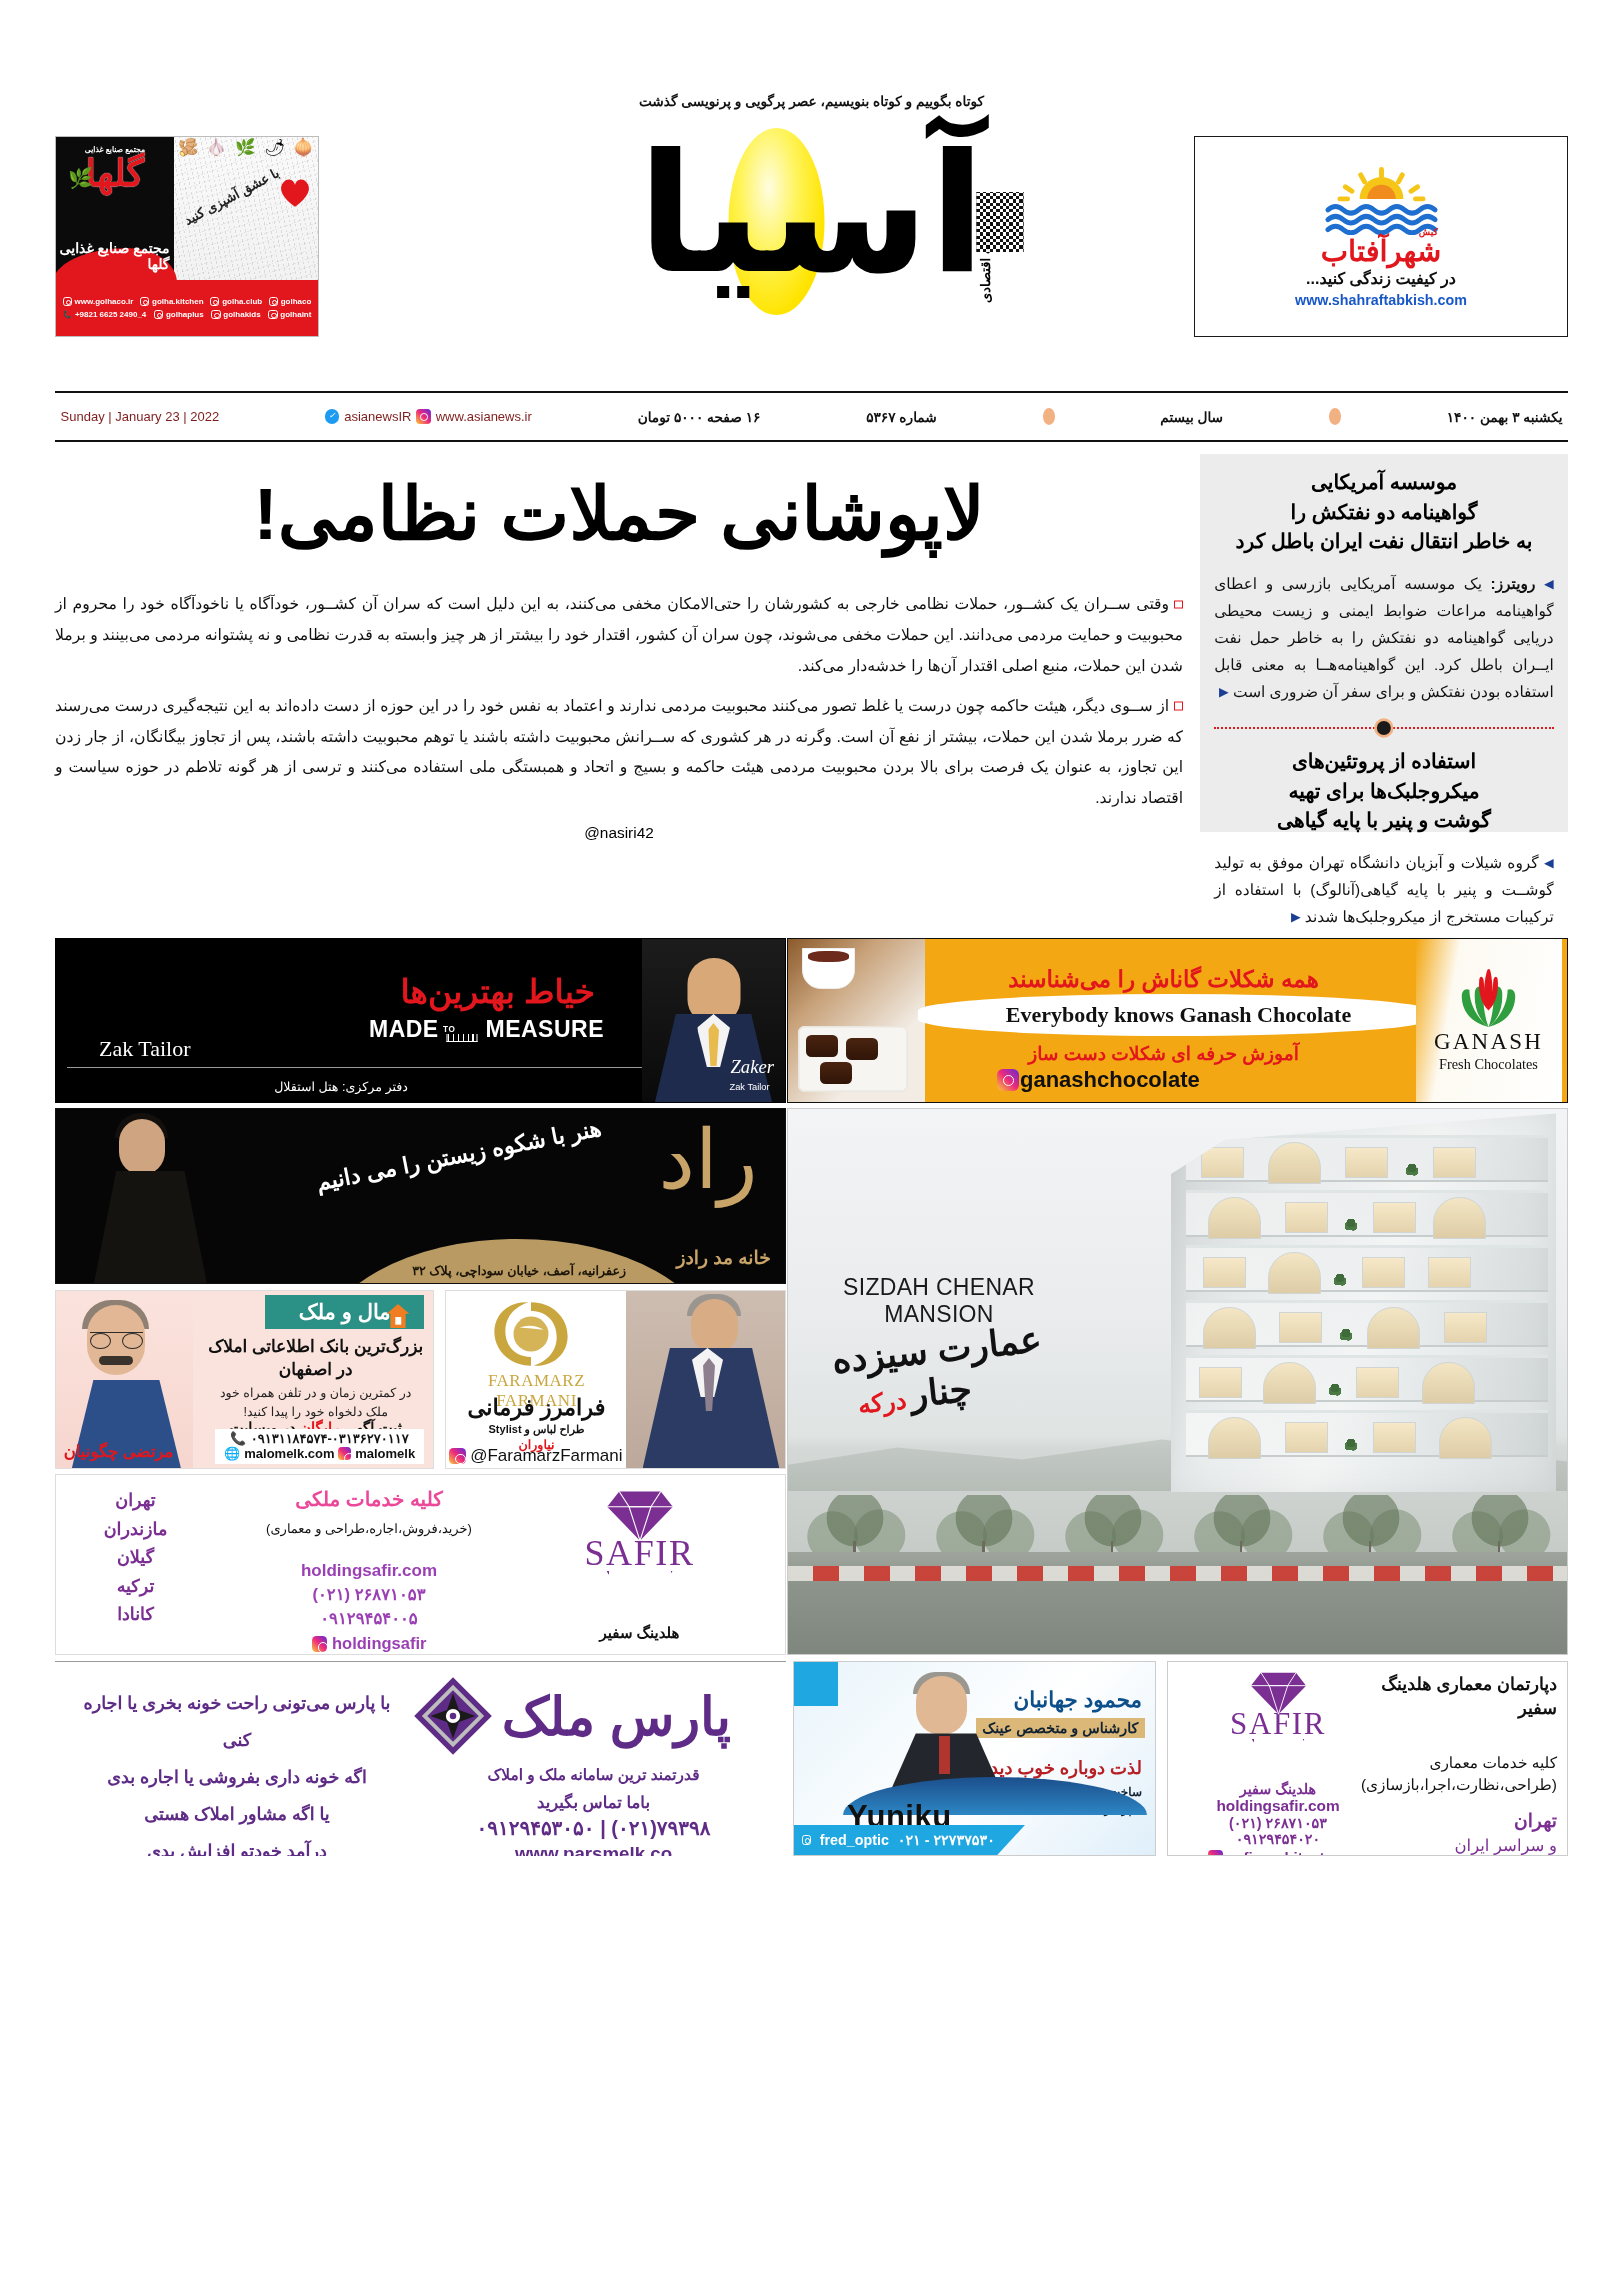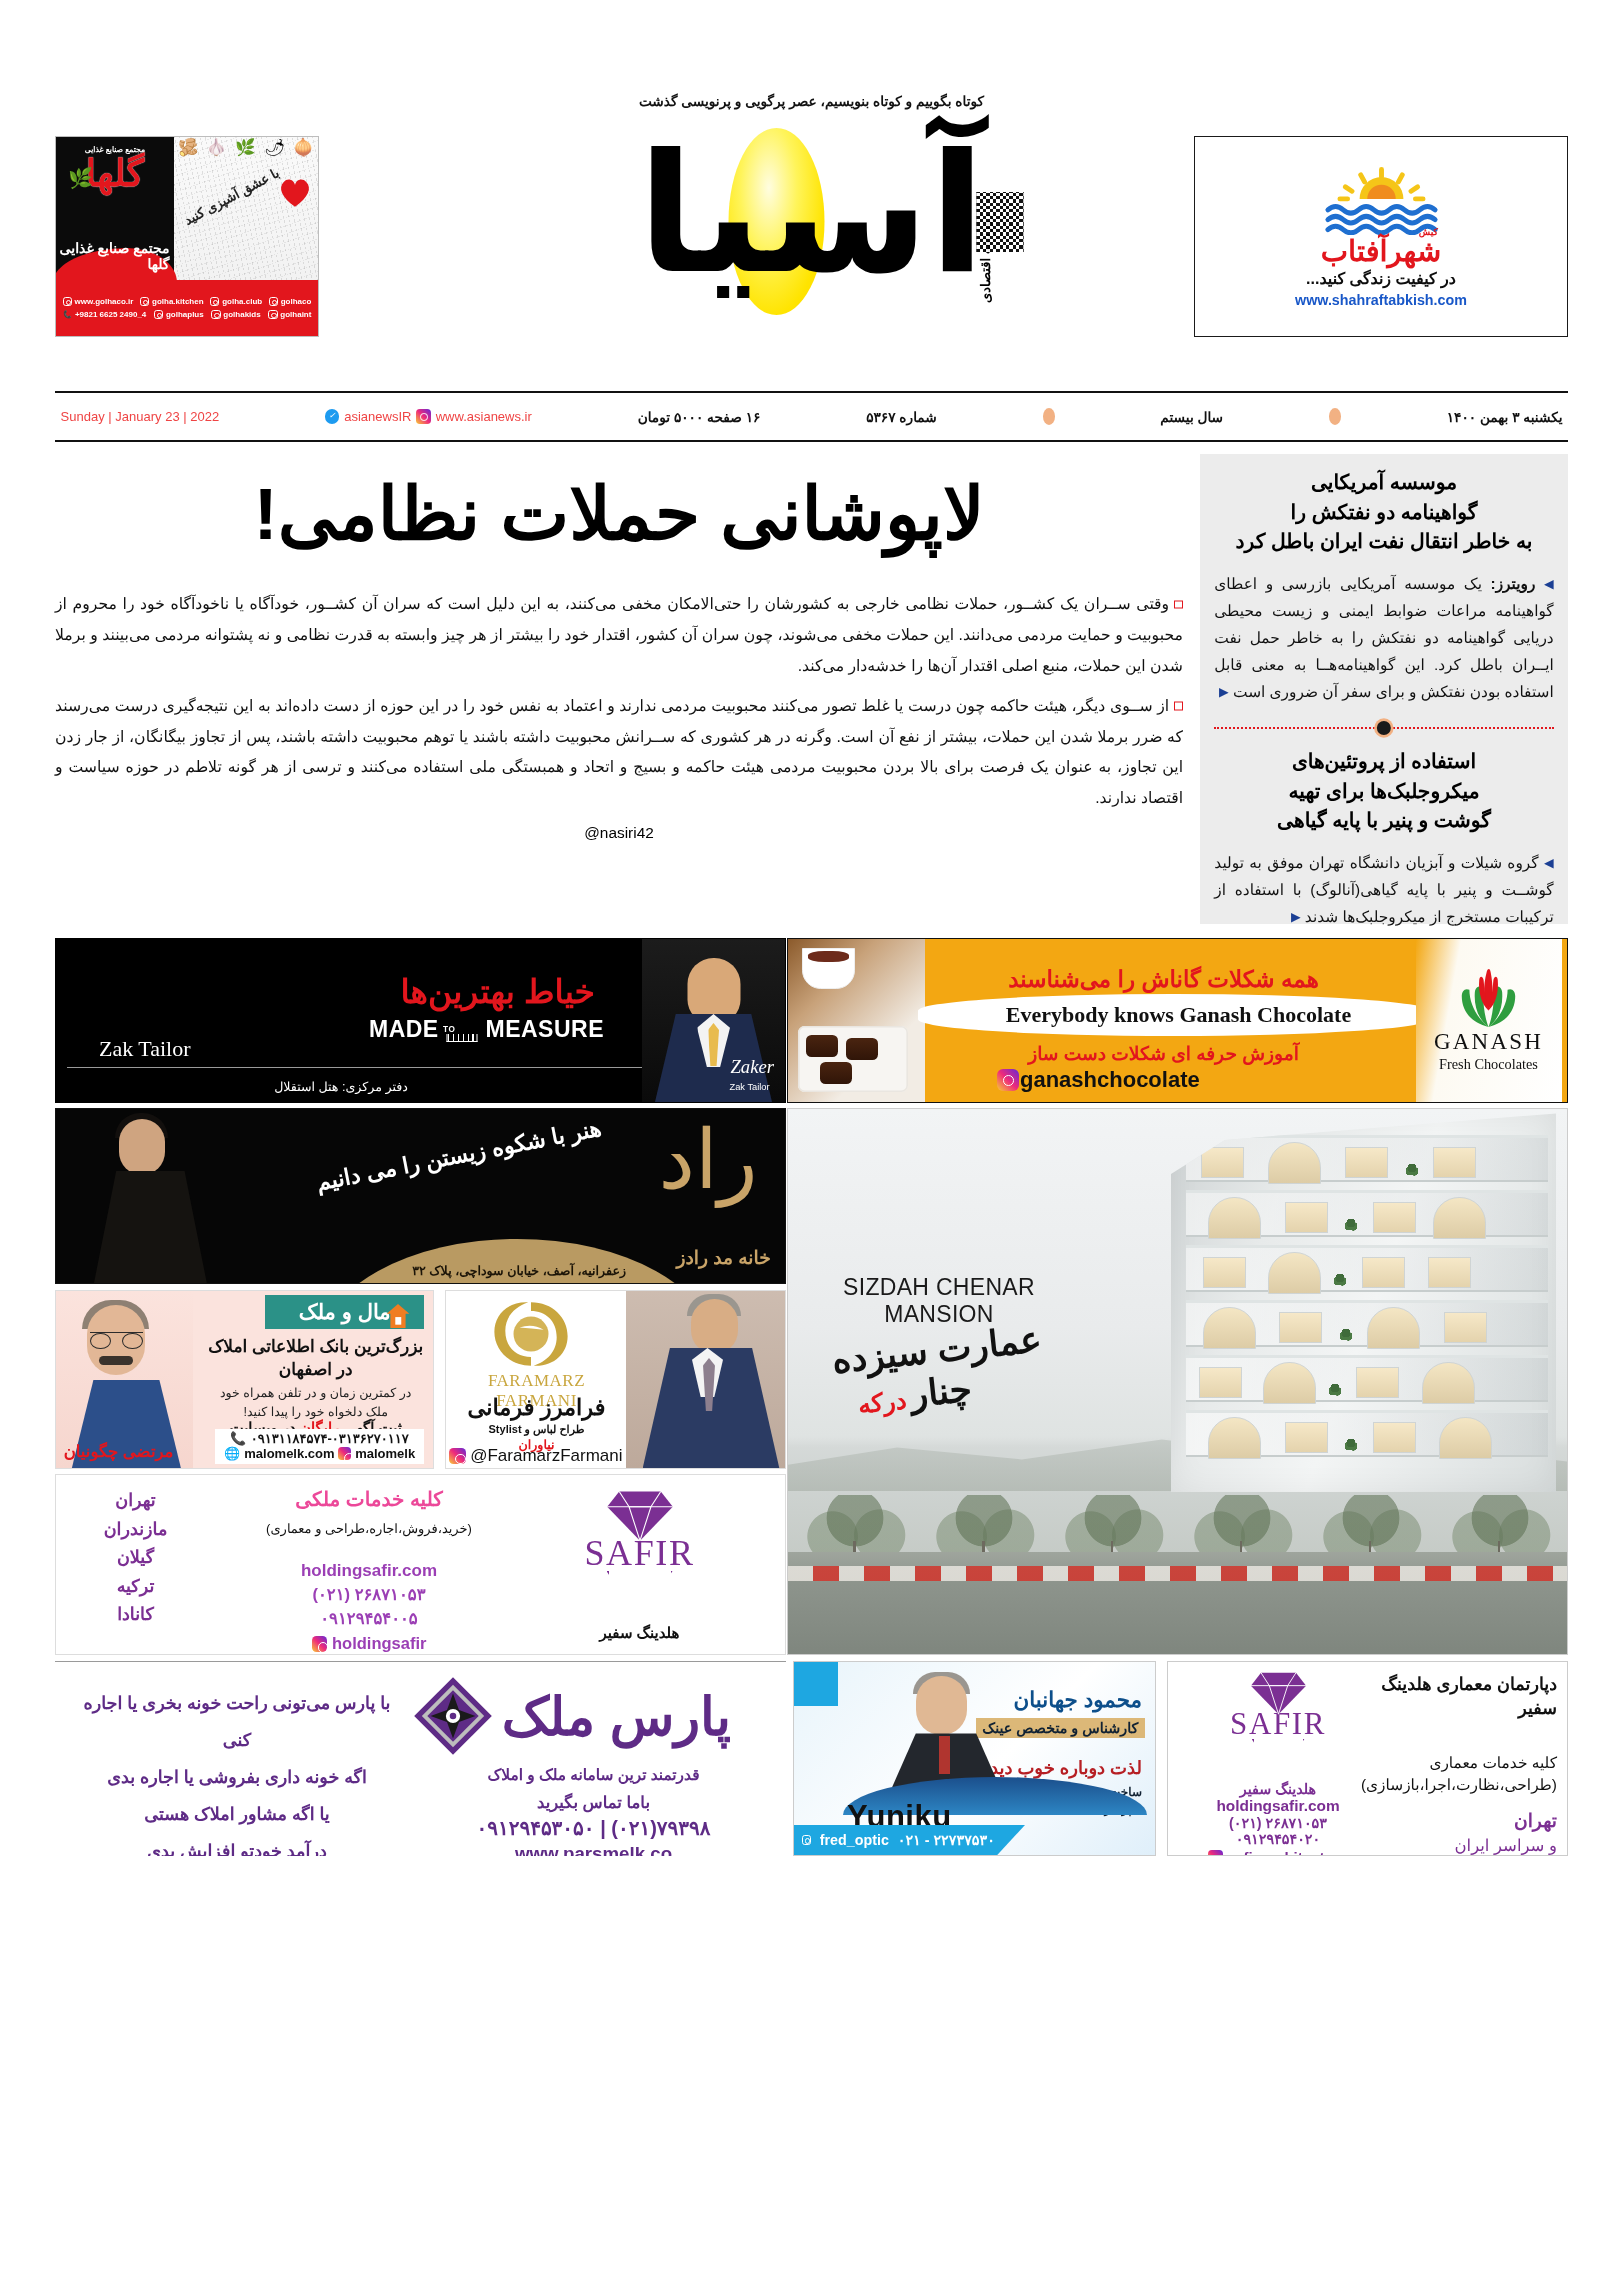--- a/index.html
+++ b/index.html
@@ -238,33 +238,33 @@
     width: 5.5px; height: 5.5px; border: 1.1px solid #fff; border-radius: 50%;
   }
   .tw-c {
     width: 14.3px; height: 14.3px; border-radius: 50%;
     background: #1d9bf0; position: relative; flex: none;
   }
   .tw-c::after {
     content: "\2713"; position: absolute; inset: 0;
     color: #fff; font-size: 8.2px; text-align: center; line-height: 14.3px;
   }
-  .info-en { font-size: 13px; direction: ltr; color: #ef4444; }
+  .info-en { font-size: 13px; direction: ltr; color: #7f1d1d; }
 
   
   .main {
     position: absolute;
     top: 454px; left: 55px; right: 55px; bottom: 33px;
   }
 
   
   .sidebar {
     position: absolute;
     top: 0; right: 0;
-    width: 368px; height: 470px;
+    width: 368px; height: 378px;
     background: #ececec;
     padding: 14.3px 14.3px 11px;
     direction: rtl;
   }
   .brief-title {
     font-size: 20.3px; font-weight: 700; line-height: 1.45;
     color: #000; text-align: center;
   }
   .brief-body {
     font-size: 15.4px; line-height: 1.75;

